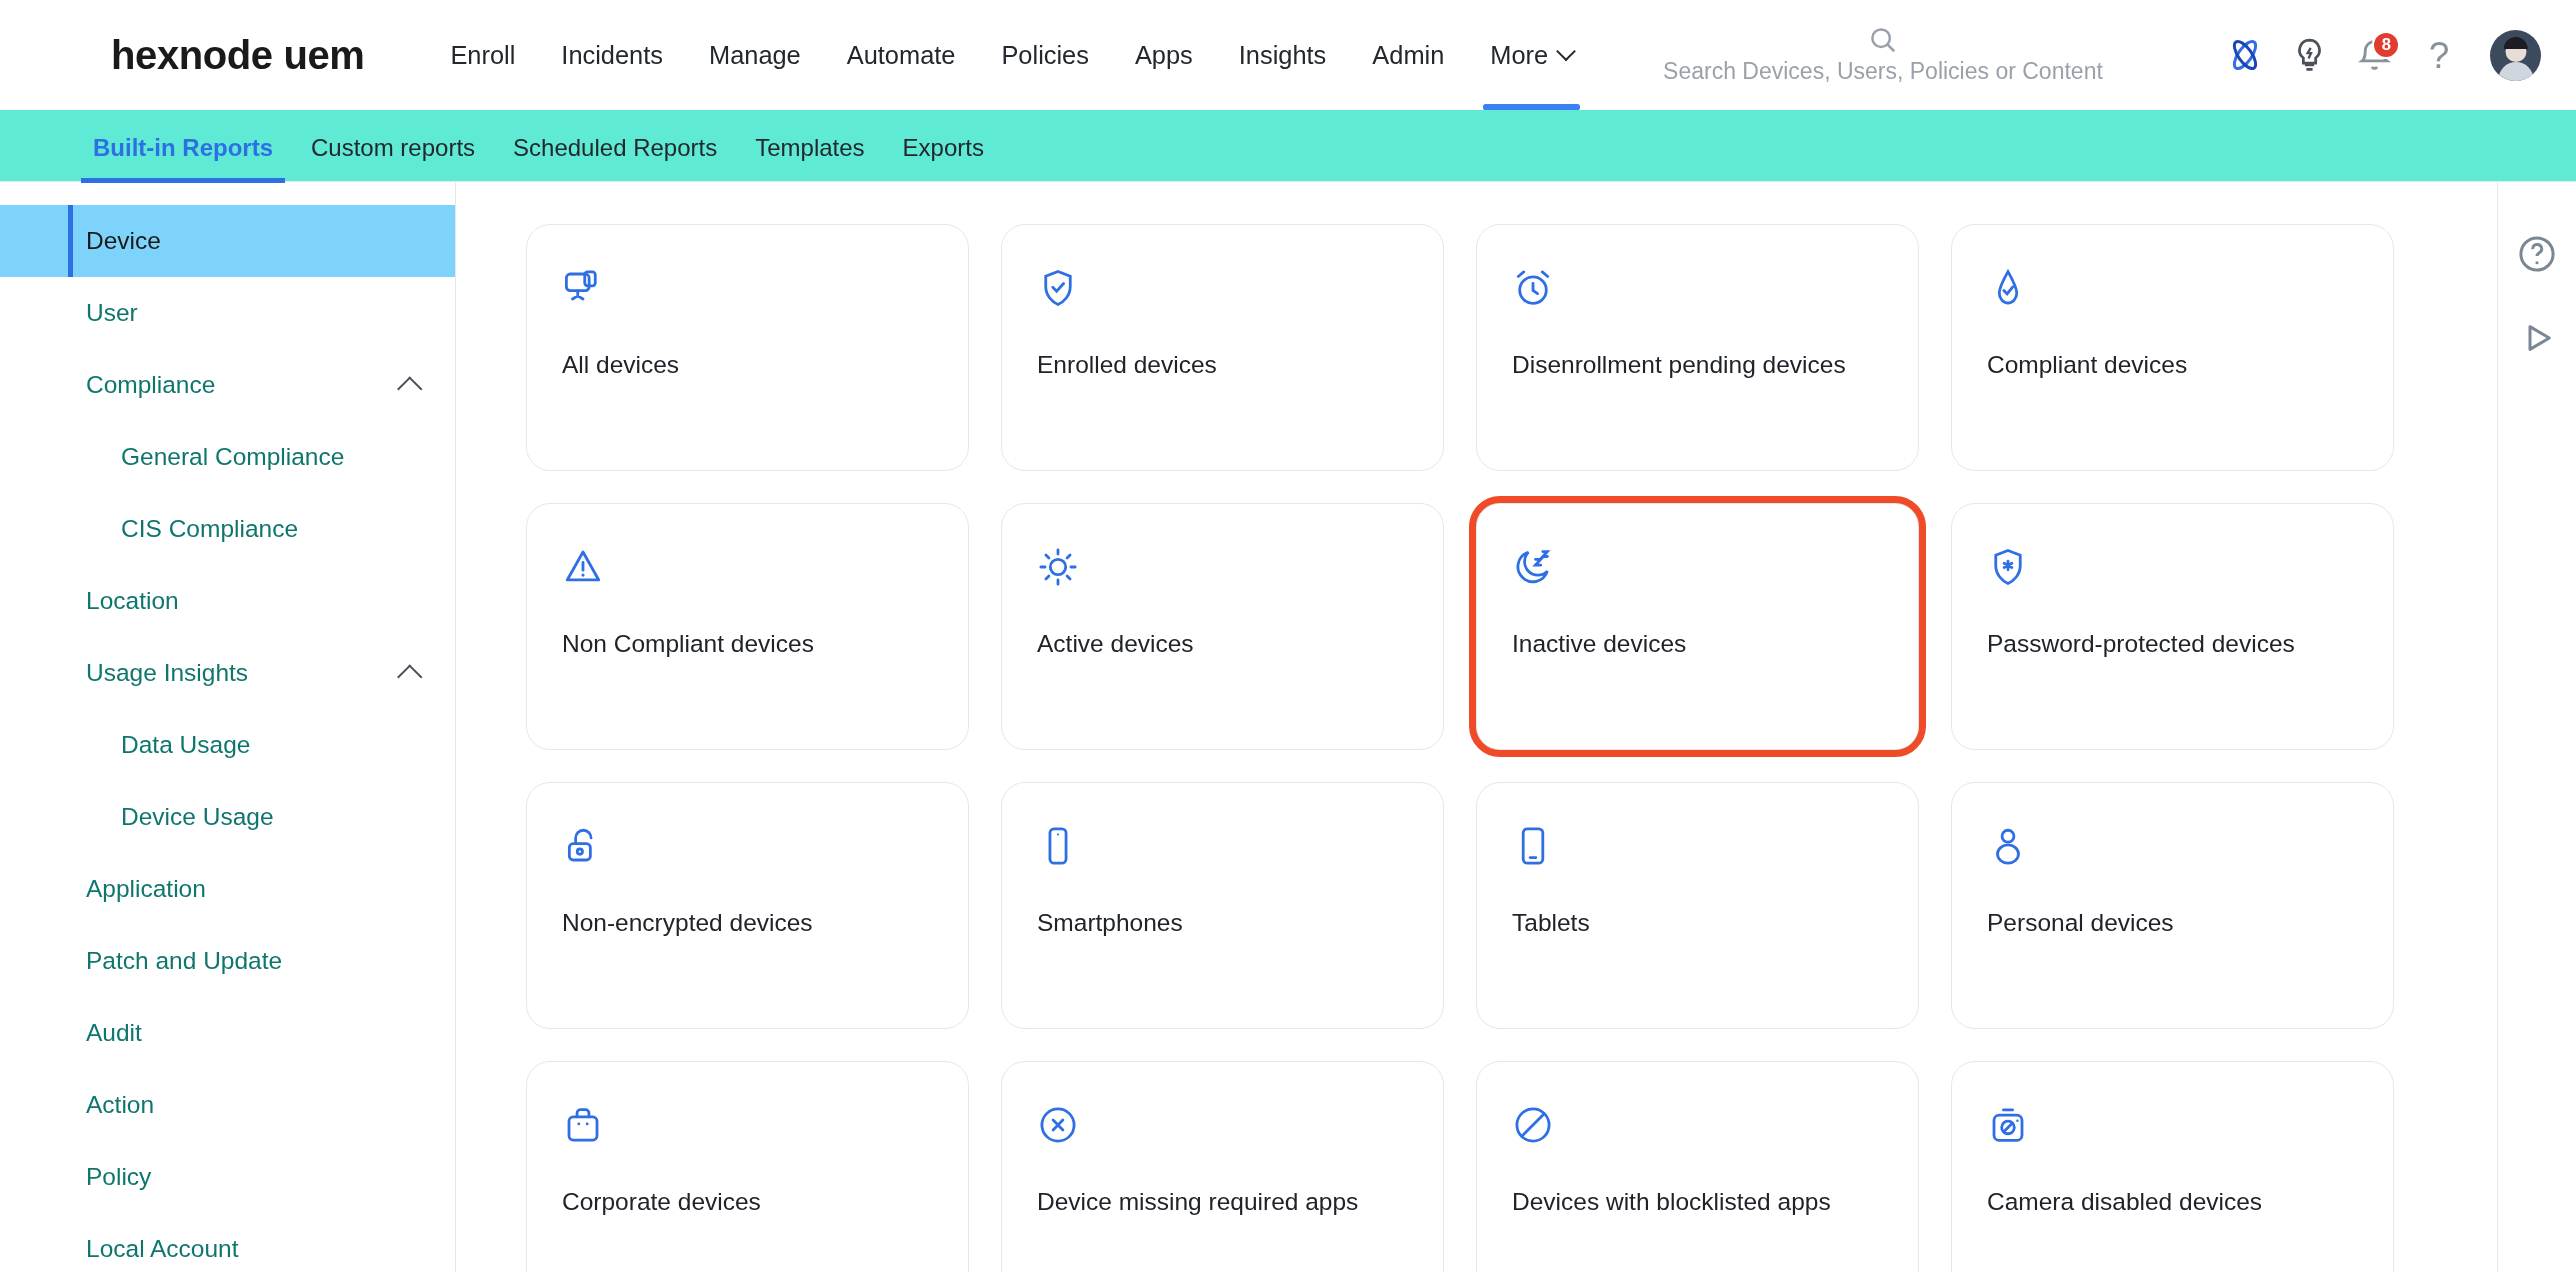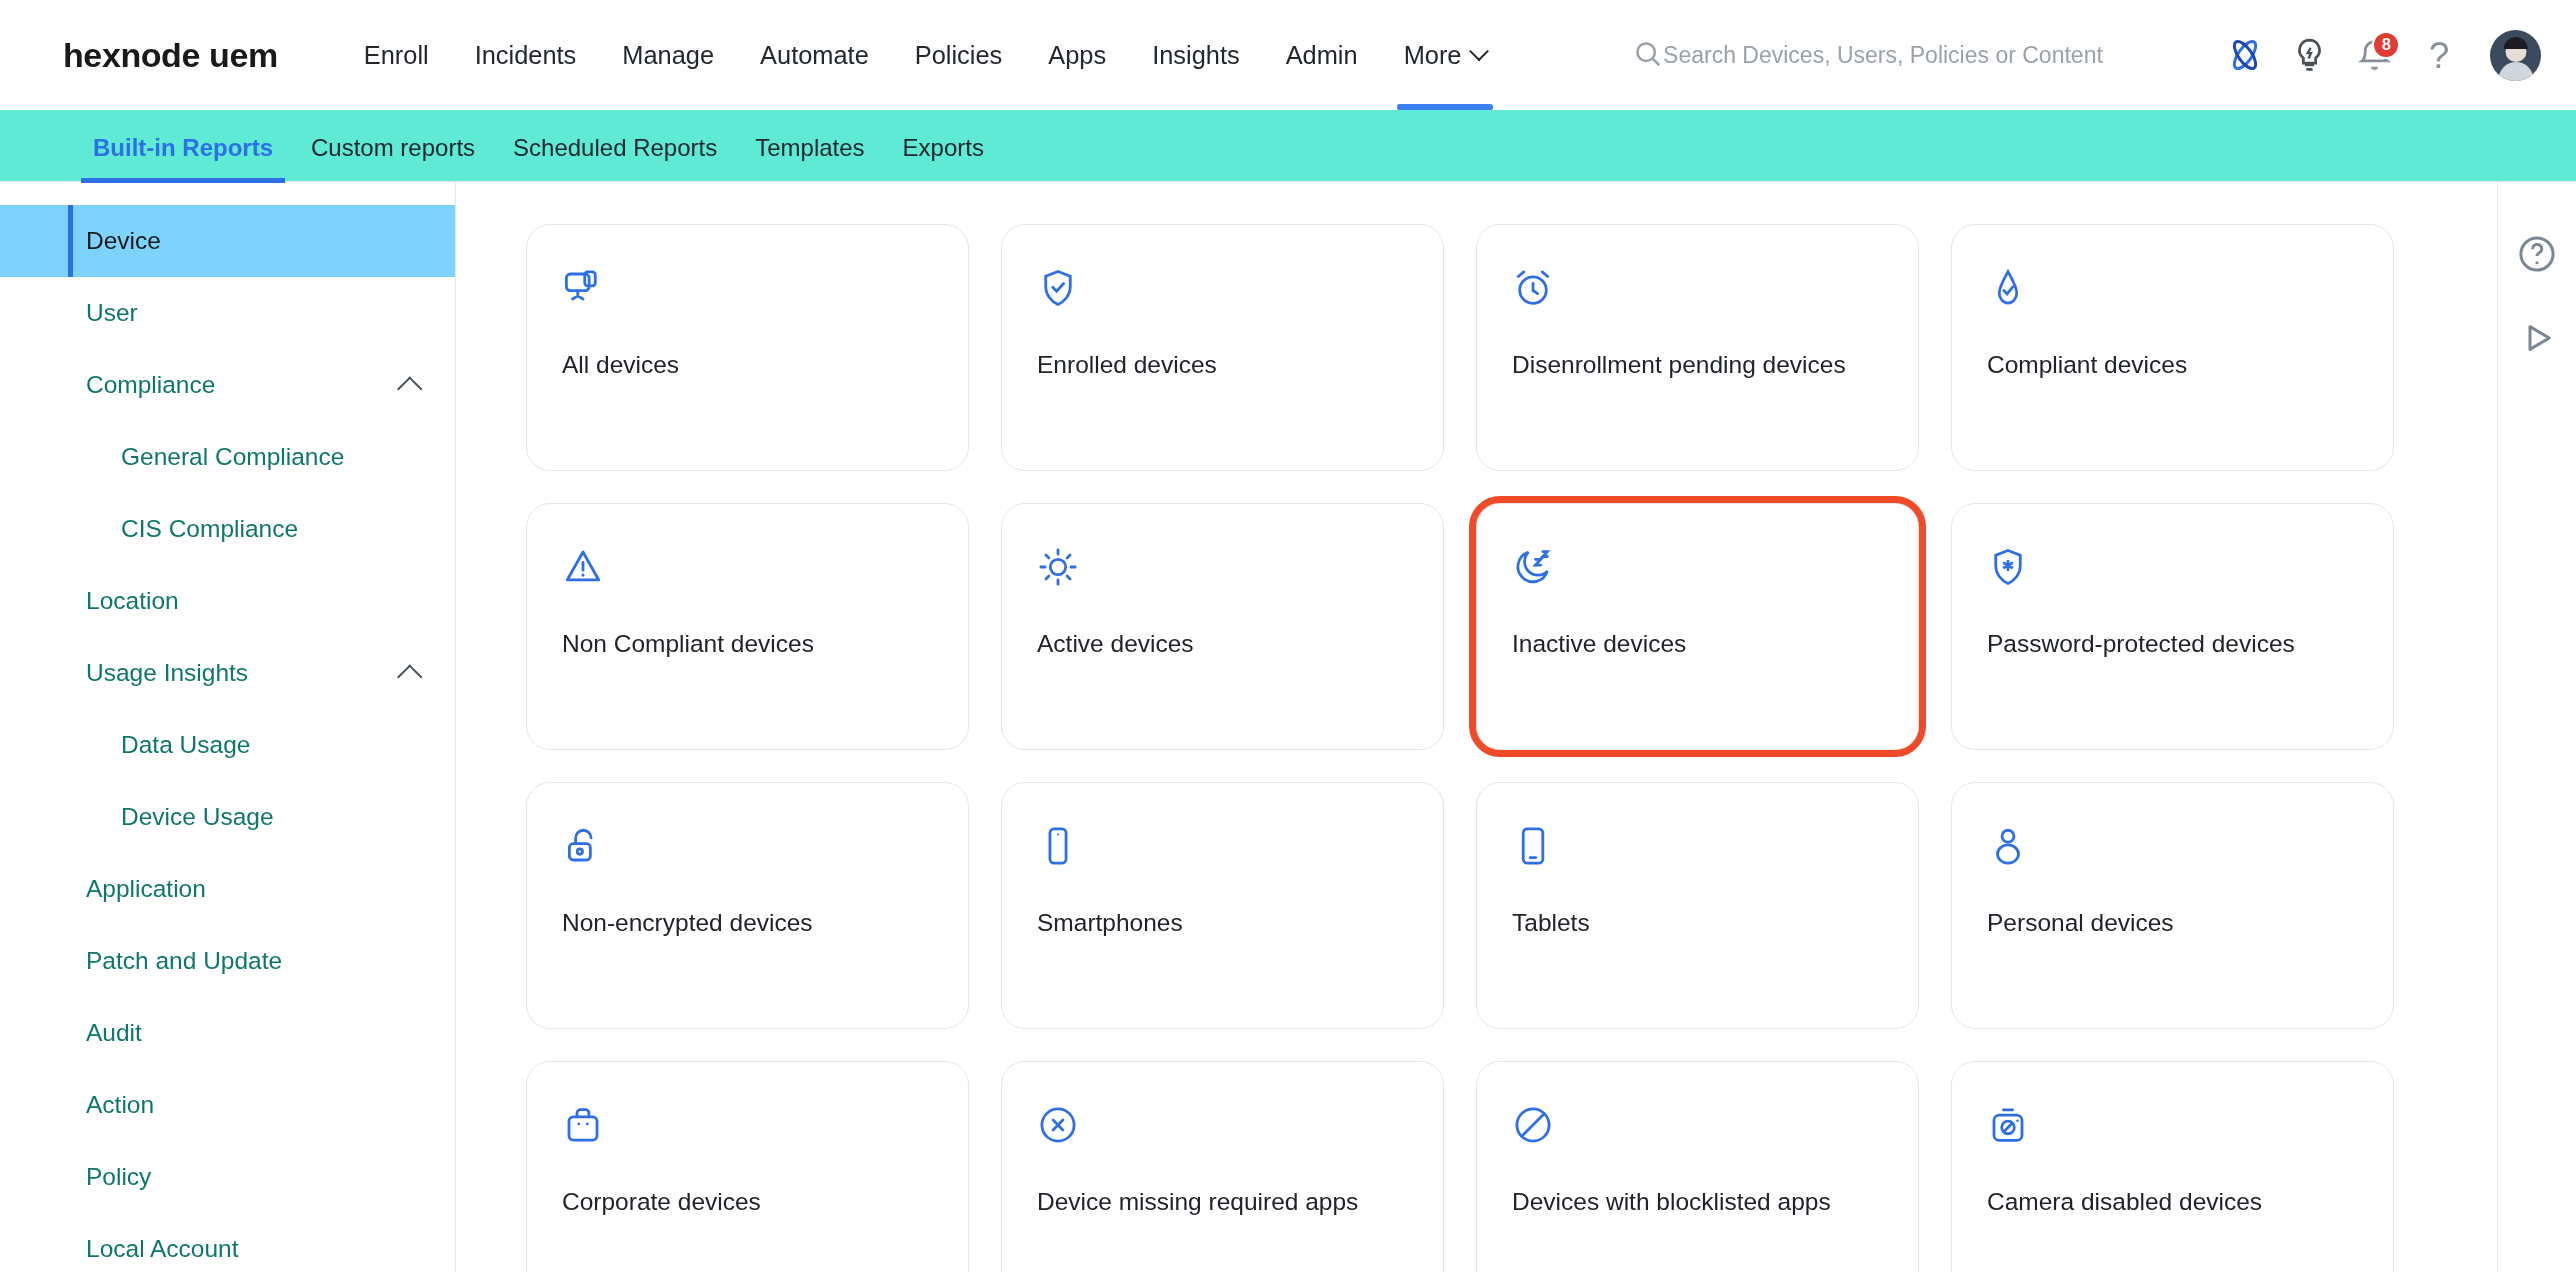--- a/index.html
+++ b/index.html
@@ -13,25 +13,26 @@
   
   .topbar {
     height: 110px;
     display: flex;
     align-items: center;
     padding: 0 0 0 63px;
     position: relative;
     background: #fff;
   }
   .brand {
-    font-size: 34px;
+    font-size: 40px;
     font-weight: 700;
     letter-spacing: -0.4px;
     color: #1a1a1a;
     white-space: nowrap;
+    margin-left: 48px;
   }
   .mainnav {
     display: flex;
     align-items: center;
     margin-left: 63px;
     height: 110px;
   }
   .mainnav-item {
     font-size: 25.4px;
     color: #23282e;
@@ -65,20 +66,21 @@
     height: 110px;
     display: flex;
     align-items: center;
     gap: 0;
   }
   .searchbox {
     display: flex;
     align-items: center;
     gap: 0;
     margin-right: 105px;
+    flex-direction: column;
   }
   .search-ph {
     font-size: 23px;
     color: #9aa1aa;
     white-space: nowrap;
   }
   .hicon {
     width: 56px; height: 56px;
     display: flex; align-items: center; justify-content: center;
     position: relative;

